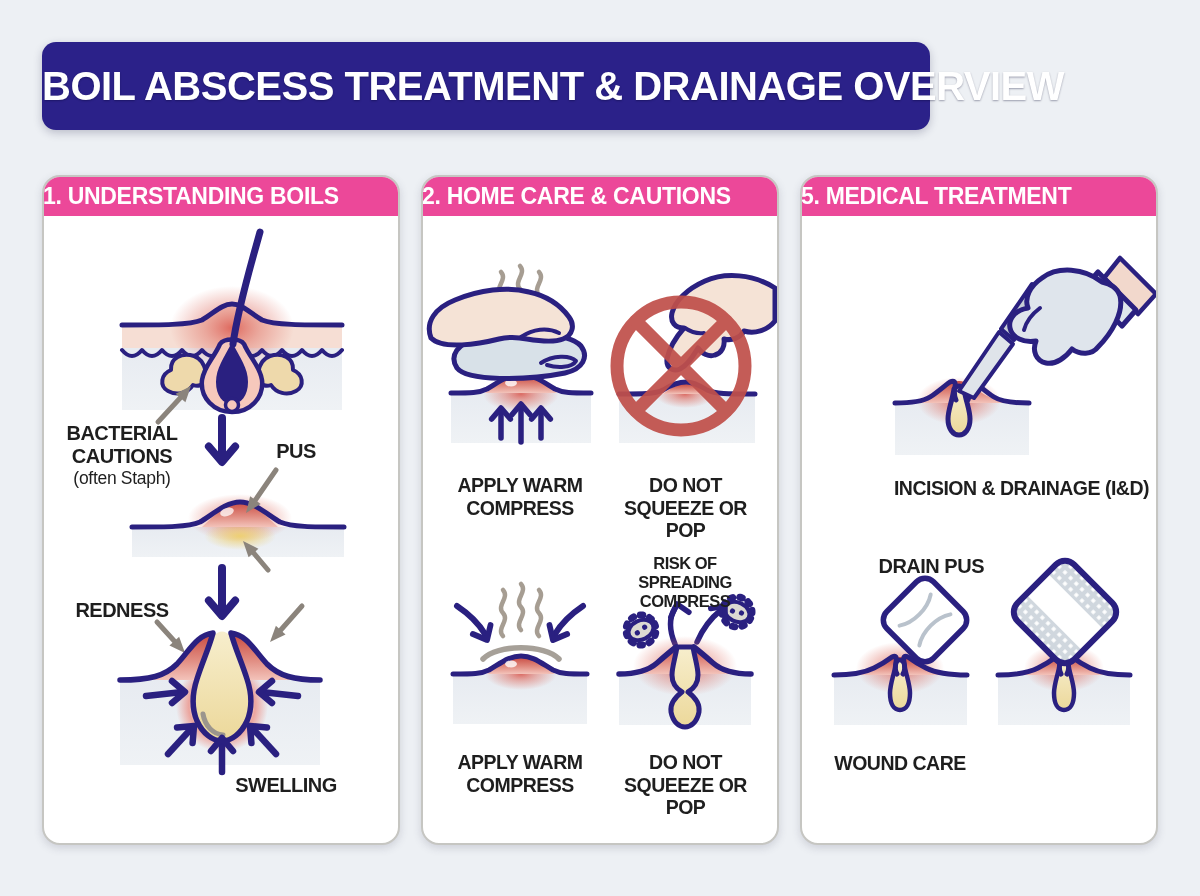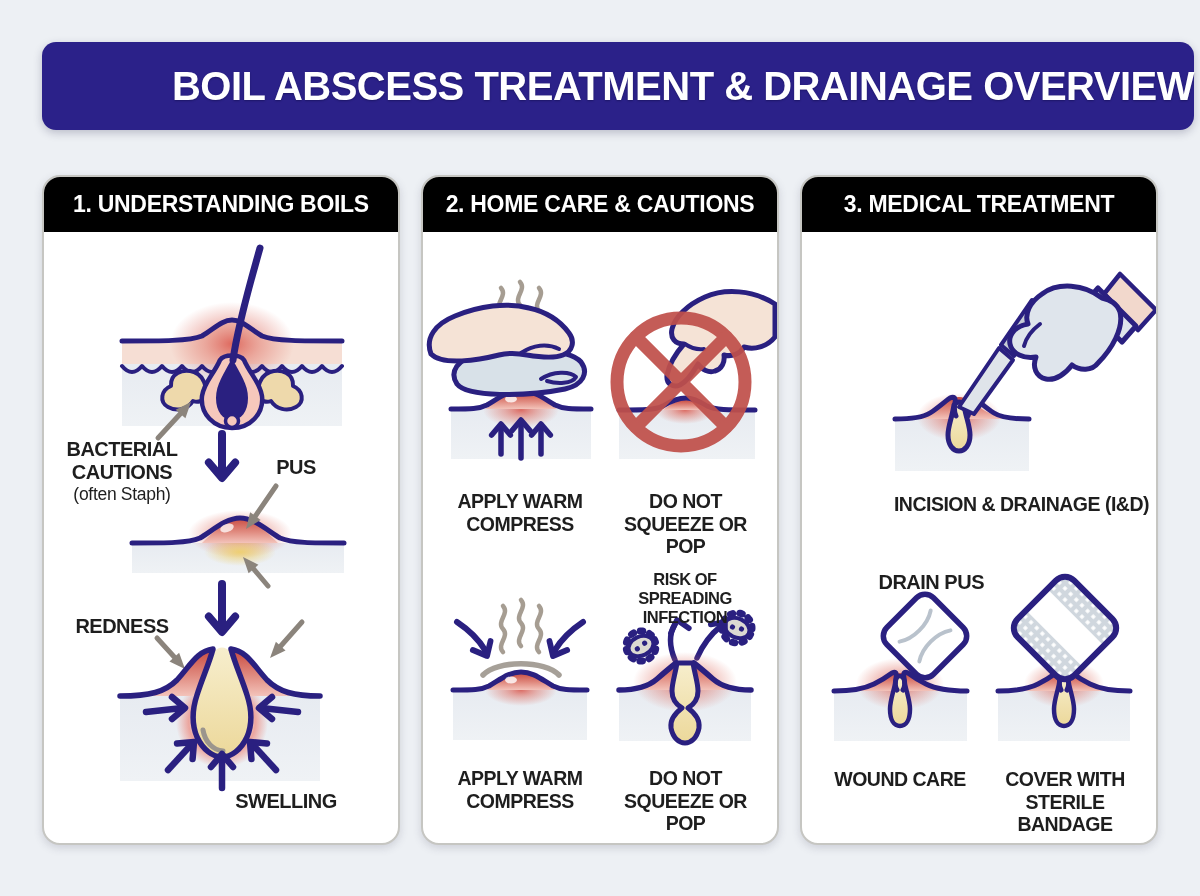--- a/index.html
+++ b/index.html
@@ -3,44 +3,44 @@
 <meta charset="utf-8">
 <style>
   html,body{margin:0;padding:0;}
   body{
     width:1200px;height:896px;
     background:#edf0f4;
     font-family:"Liberation Sans",sans-serif;
     position:relative;overflow:hidden;
   }
   .banner{
-    position:absolute;left:42px;top:42px;width:1152px;height:88px;
+    position:absolute;left:42px;top:42px;width:888px;height:88px;
     background:#2b2189;border-radius:14px;
-    display:flex;align-items:center;justify-content:flex-end;
+    display:flex;align-items:center;justify-content:flex-start;
     box-shadow:0 3px 8px rgba(40,40,80,.25);
   }
   .banner h1{
     margin:0;color:#ffffff;font-size:40px;font-weight:bold;
     letter-spacing:-0.5px;white-space:nowrap;
     text-shadow:0 1px 2px rgba(0,0,40,.35);
   }
   .panels{
     position:absolute;left:42px;top:175px;width:1116px;height:670px;
     display:flex;gap:21px;
   }
   .panel{
     width:358px;height:670px;background:#ffffff;
     border:2px solid #c6c6c2;border-radius:18px;
     box-shadow:0 3px 9px rgba(60,60,90,.18);
     box-sizing:border-box;overflow:hidden;
     display:flex;flex-direction:column;
   }
   .panel-header{
-    height:56px;background:#000000;border-radius:15px 15px 0 0;
-    display:flex;align-items:center;justify-content:center;flex:0 0 auto;
+    height:40px;background:#ec4899;border-radius:15px 15px 0 0;
+    display:flex;align-items:center;flex:0 0 auto;
     margin:-1px -1px 0 -1px;
   }
   .panel-header h2{
     margin:0;color:#fff;font-size:23px;font-weight:bold;letter-spacing:-0.3px;white-space:nowrap;
   }
   .panel-body{position:relative;flex:1;}
   .art{position:absolute;left:0;top:0;}
   .lbl,.cap{
     position:absolute;font-weight:bold;color:#1e1e1e;
     font-size:20px;line-height:1.16;letter-spacing:-0.5px;text-align:center;
@@ -283,29 +283,29 @@
             </g>
             <rect x="196" y="457" width="132" height="52" fill="url(#gBlock)"></rect>
             <ellipse cx="262" cy="450" rx="52" ry="30" fill="url(#gRed)"></ellipse>
             <path d="M196,458 C216,458 228,452 238,444 C248,434 252,429 262,429 C272,429 276,434 286,444 C296,452 308,458 328,458 Z" fill="url(#gDome)"></path>
             <path d="M254,431 C252,443 249,451 249,459 C249,468 254,473 259,476 C251,482 247,489 248,496 C250,506 256,511 262,511 C268,511 274,506 276,496 C277,489 273,482 265,476 C270,473 275,468 275,459 C275,451 272,443 270,431 Z" fill="url(#gPus)" stroke="#2a2080" stroke-width="5"></path>
             <path d="M196,458 C214,458 226,454 234,447 C242,440 248,435 253,431 M271,431 C276,435 282,440 290,447 C298,454 310,458 328,458" fill="none" stroke="#2a2080" stroke-width="5.5"></path>
           </g>
         </svg>
         <div class="cap" style="left:17px;top:258px;width:160px;">APPLY WARM COMPRESS</div>
         <div class="cap" style="left:180px;top:258px;width:165px;">DO NOT SQUEEZE OR POP</div>
-        <div class="lbl small" style="left:182px;top:338px;width:160px;">RISK OF SPREADING INFECTION</div>
+        <div class="lbl small" style="left:182px;top:338px;width:160px;">RISK OF SPREADING COMPRESS</div>
         <div class="cap" style="left:17px;top:535px;width:160px;">APPLY WARM COMPRESS</div>
         <div class="cap" style="left:180px;top:535px;width:165px;">DO NOT SQUEEZE OR POP</div>
       </div>
     </section>
 
     <section class="panel">
       <div class="panel-header">
-        <h2>3. MEDICAL TREATMENT</h2>
+        <h2>5. MEDICAL TREATMENT</h2>
       </div>
       <div class="panel-body">
         <svg class="art" width="358" height="614" viewBox="0 0 358 614">
 
           <g stroke-linejoin="round" stroke-linecap="round">
             <rect x="93" y="185" width="134" height="54" fill="url(#gBlock)"></rect>
             <ellipse cx="157" cy="185" rx="42" ry="24" fill="url(#gRed)"></ellipse>
             <path d="M93,187 C112,187 124,184 134,177 C142,171 150,165 157,165 C164,165 172,171 180,177 C190,184 204,187 227,187 Z" fill="url(#gDome)"></path>
             <path d="M152,173 C150,186 146,194 146,203 C146,213 151,219 157,219 C163,219 168,213 168,203 C168,194 164,186 162,173 C159,169 155,169 152,173 Z" fill="url(#gPus)" stroke="#2a2080" stroke-width="5"></path>
             <path d="M93,187 C108,187 120,186 128,181 C136,176 142,170 148,166 C152,164 154,166 153,171 C152,176 152,180 154,184 M166,184 C168,180 168,176 167,171 C166,166 168,164 172,166 C178,170 184,176 192,181 C200,186 212,187 227,187" fill="none" stroke="#2a2080" stroke-width="5"></path>
@@ -349,18 +349,17 @@
                 <rect x="-40" y="-40" width="80" height="25" fill="url(#dots)"></rect>
                 <rect x="-40" y="15" width="80" height="25" fill="url(#dots)"></rect>
               </g>
               <rect x="-40" y="-40" width="80" height="80" rx="13" fill="none" stroke="#2a2080" stroke-width="6"></rect>
             </g>
           </g>
         </svg>
         <div class="cap" style="left:27px;top:261px;width:320px;white-space:nowrap;text-align:right;">INCISION &amp; DRAINAGE (I&amp;D)</div>
         <div class="lbl left-align" style="left:52px;top:339px;width:130px;">DRAIN PUS</div>
         <div class="cap" style="left:18px;top:536px;width:160px;">WOUND CARE</div>
-        <div class="cap" style="left:177px;top:536px;width:172px;">COVER WITH STERILE BANDAGE</div>
       </div>
     </section>
 
   </main>
 </div>
 
 </body></html>

